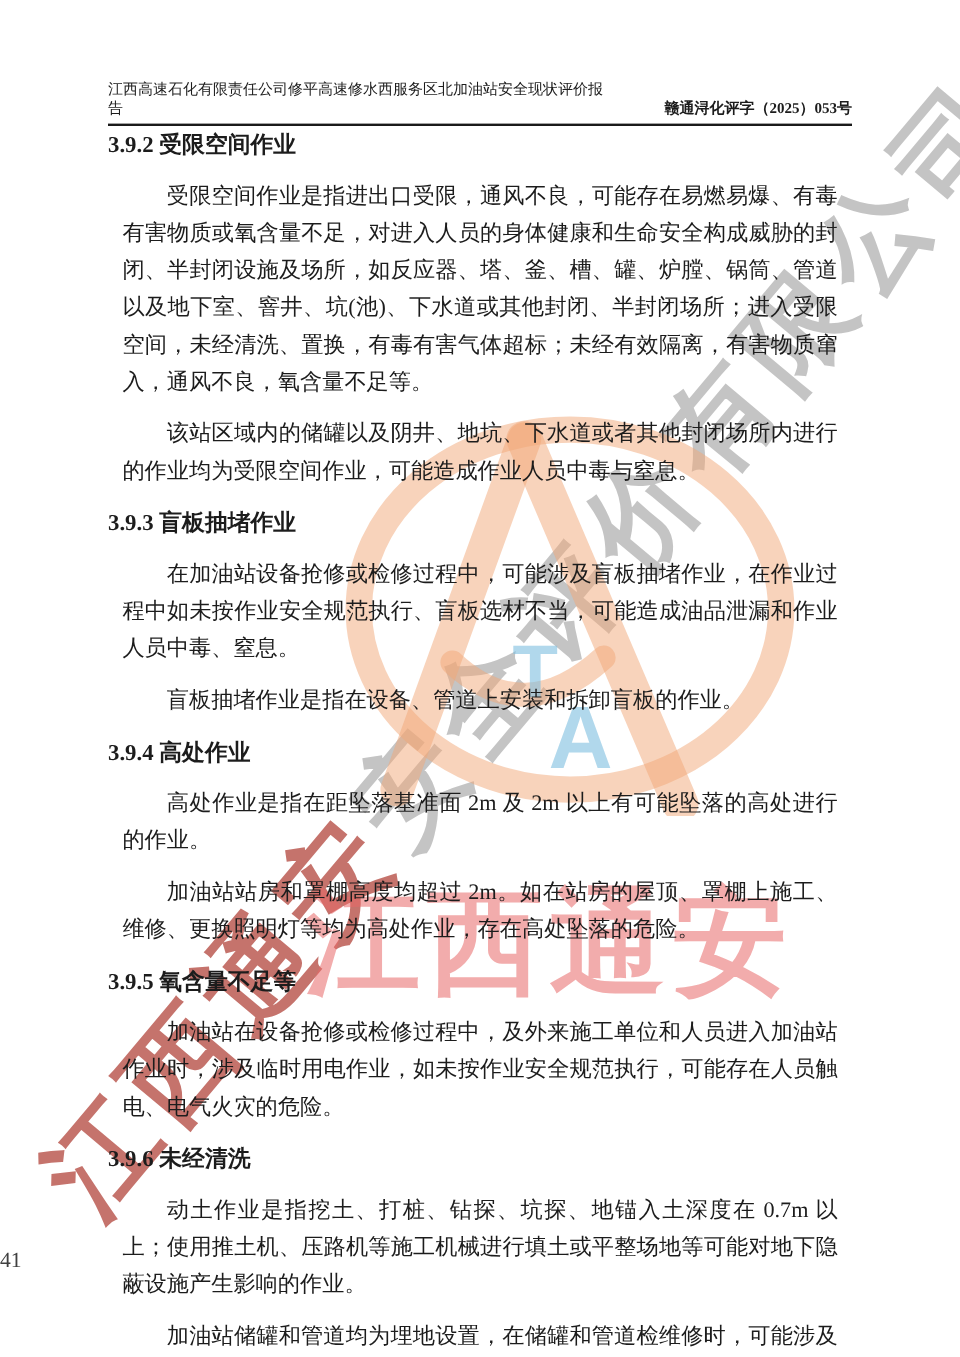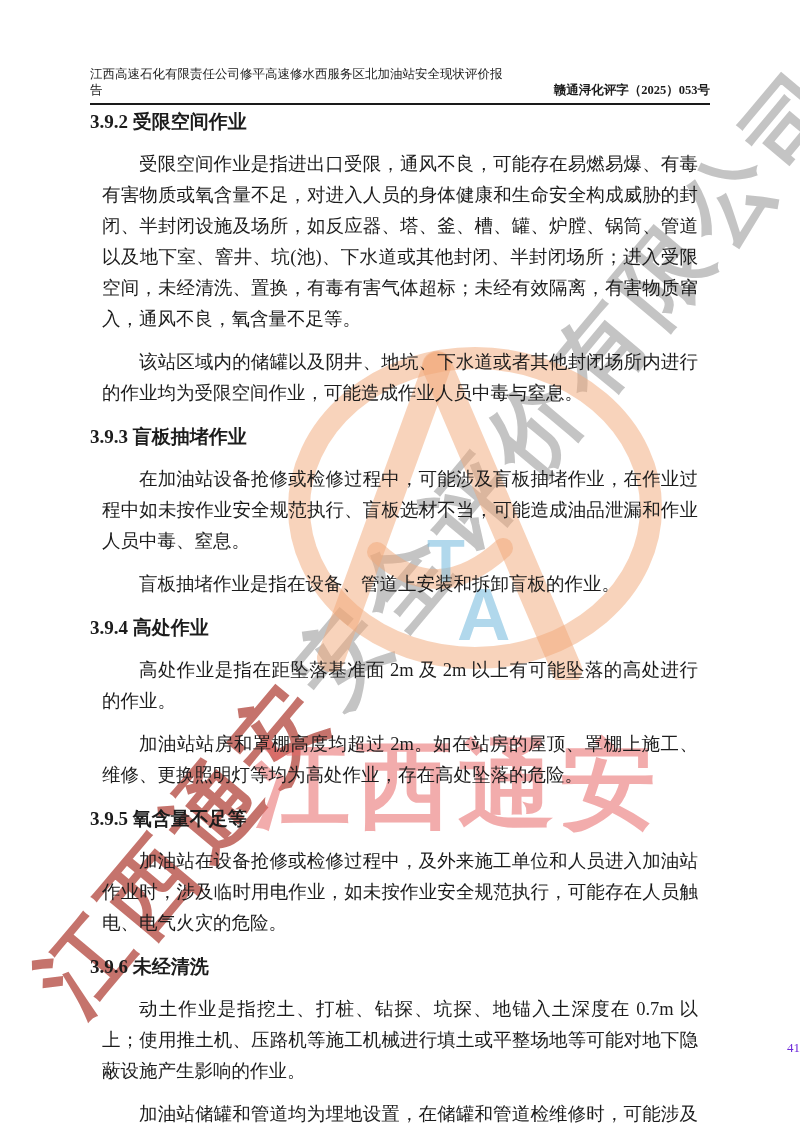--- a/index.html
+++ b/index.html
@@ -35,21 +35,21 @@
   }
   .sec-para{
     font-size:18.5px;line-height:31px;margin:12px;
     text-align:justify;text-justify:inter-character;
     text-indent:2em;
   }
 
   
   .footer{
     position:absolute;left:0;top:1040px;width:100%;
-    text-align:right;font-size:13px;color:#6d28d9;z-index:3;
+    text-align:left;font-size:18px;color:#404040;z-index:3;
   }
 
   
   .wm{position:absolute;pointer-events:none;white-space:nowrap;}
   .wm-diagonal{
     left:10px;top:960px;
     transform:rotate(-50deg);transform-origin:left top;
     font-size:90px;font-weight:bold;letter-spacing:10px;
     font-family:"Liberation Sans","DejaVu Sans",sans-serif;
     z-index:1;

